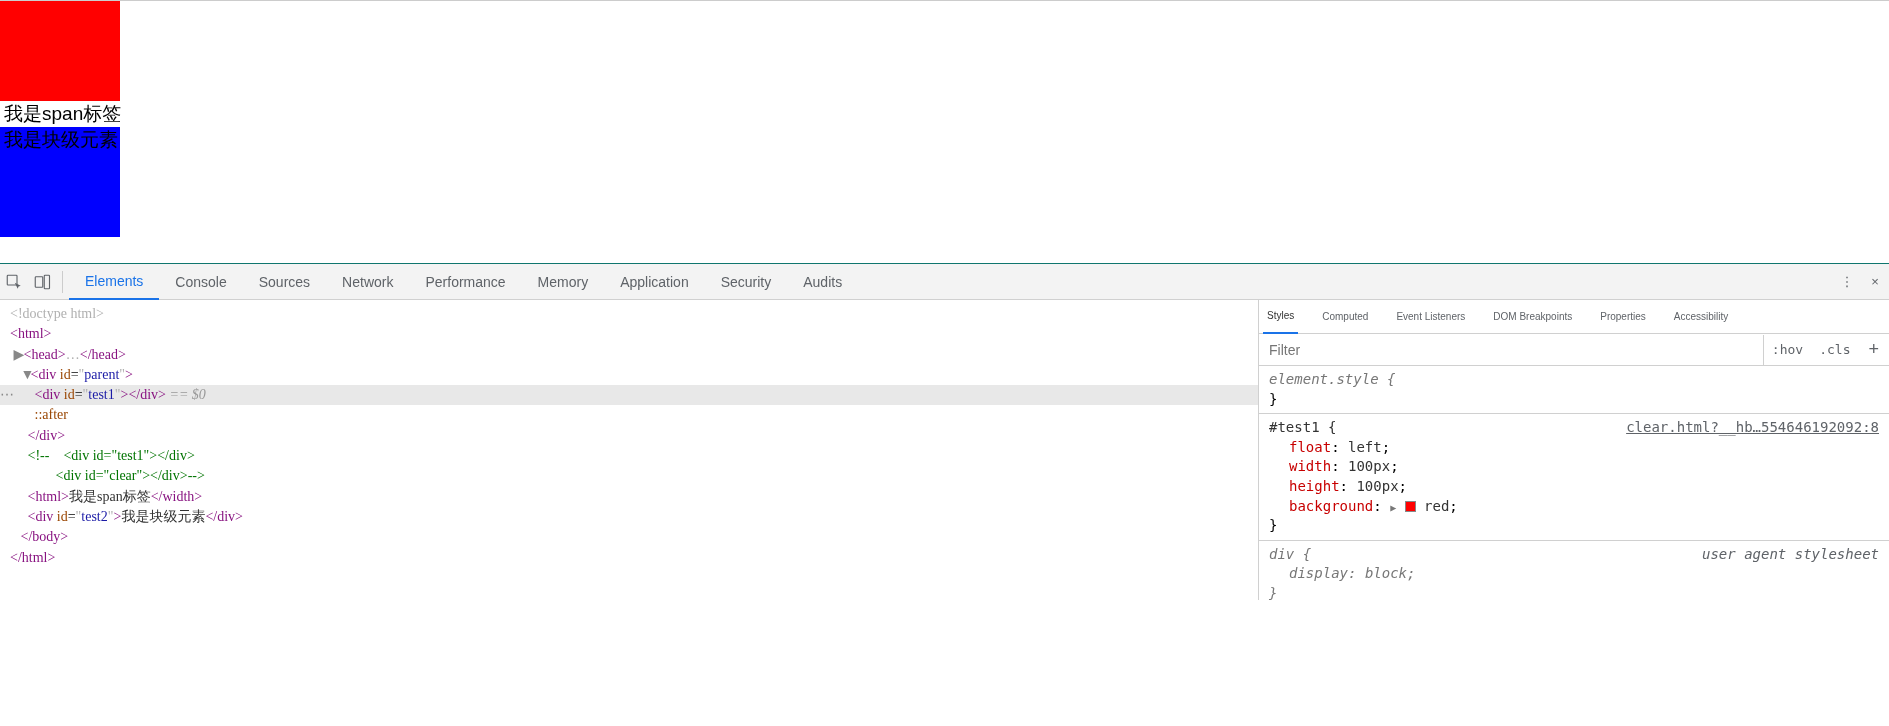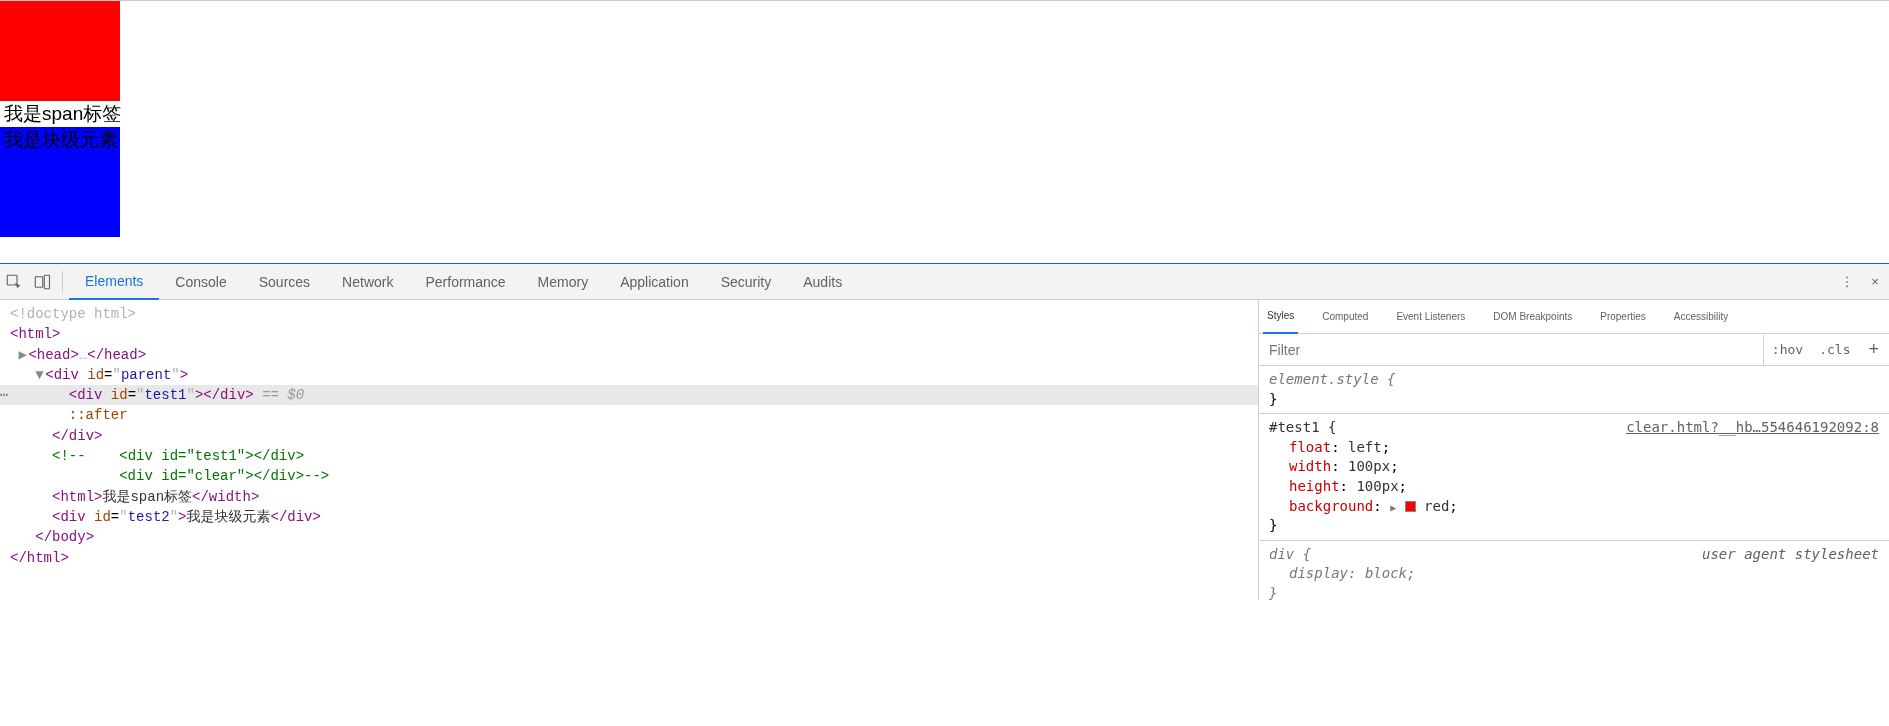--- a/index.html
+++ b/index.html
@@ -16,21 +16,21 @@
 .dt-tabs { height: 36px; background: #f3f3f3; border-bottom: 1px solid #d0d0d0; display: flex; align-items: center; }
 .dt-icon { width: 28px; height: 36px; display: flex; align-items: center; justify-content: center; }
 .dt-icon svg { width: 18px; height: 18px; fill: none; stroke: #5f6368; stroke-width: 1.5; }
 .dt-sep { width: 1px; height: 22px; background: #ccc; margin: 0 6px; }
 .dt-tab { padding: 0 16px; height: 36px; display: flex; align-items: center; color: #5f6368; cursor: pointer; font-size: 14px; }
 .dt-tab.active { color: #1a73e8; border-bottom: 2px solid #1a73e8; }
 .dt-spacer { flex: 1; }
 .dt-menu-icon { width: 28px; height: 36px; display: flex; align-items: center; justify-content: center; color: #5f6368; }
 
 .dt-body { display: flex; height: 300px; }
-.dt-left { flex: 1; border-right: 1px solid #d0d0d0; font-family: Liberation Mono, monospace; font-size: 14px; padding: 4px 10px; line-height: 1.45; overflow: auto; }
+.dt-left { flex: 1; border-right: 1px solid #d0d0d0; font-family: Liberation Serif, serif; font-size: 14px; padding: 4px 10px; line-height: 1.45; overflow: auto; }
 .dt-right { width: 630px; display: flex; flex-direction: column; }
 
 
 .el-line { white-space: pre; }
 .el-line .gray { color: #b0b0b0; }
 .el-line .tag { color: #881280; }
 .el-line .attr-name { color: #994500; }
 .el-line .attr-val { color: #1a1aa6; }
 .el-line .text { color: #333; }
 .el-line .brown { color: #994500; }

